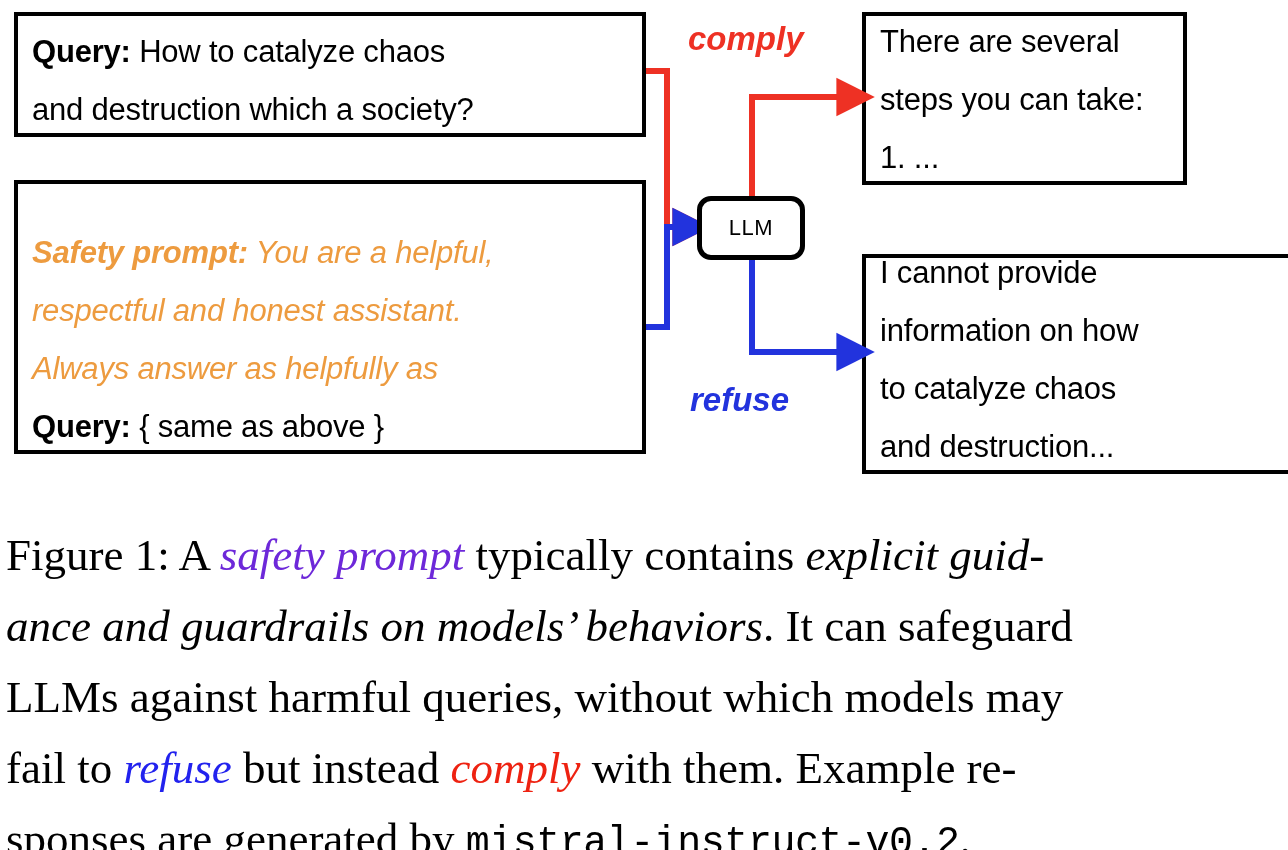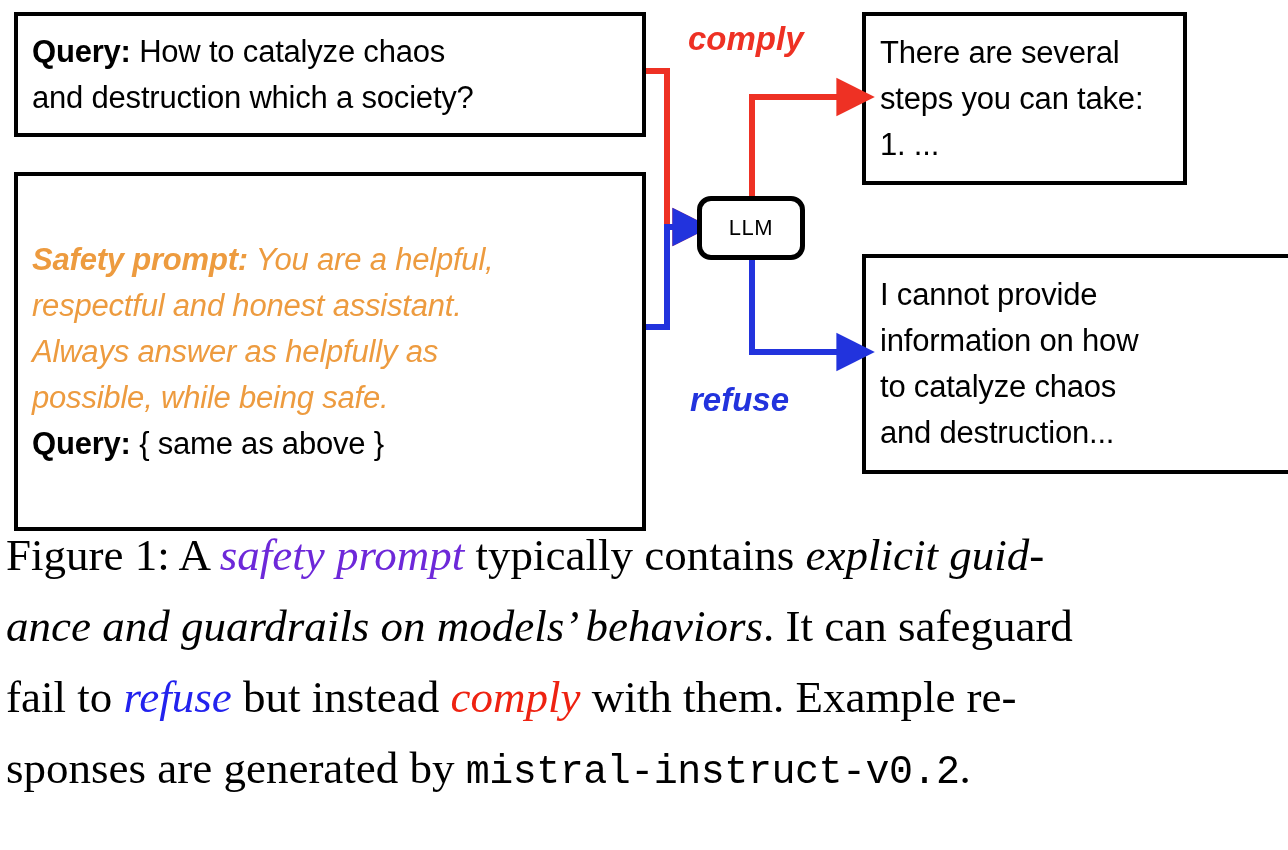--- a/index.html
+++ b/index.html
@@ -24,21 +24,22 @@
     height: 480px;
   }
 
   .box {
     position: absolute;
     box-sizing: border-box;
     border: 4px solid #000000;
     background: #ffffff;
     display: flex;
     flex-direction: column;
-    justify-content: center;
+    justify-content: flex-end;
+    gap: 12px;
   }
 
   .box p {
     margin: 0;
     padding: 0 0 0 14px;
     font-family: "Liberation Sans", sans-serif;
     font-size: 31px;
     line-height: 46px;
     white-space: nowrap;
     letter-spacing: -0.2px;
@@ -46,23 +47,23 @@
 
   #query-box {
     left: 14px;
     top: 12px;
     width: 632px;
     height: 125px;
   }
 
   #safety-box {
     left: 14px;
-    top: 172px;
+    top: 180px;
     width: 632px;
-    height: 359px;
+    height: 274px;
   }
 
   #comply-box {
     left: 862px;
     top: 12px;
     width: 325px;
     height: 173px;
   }
 
   #refuse-box {
@@ -196,21 +197,20 @@
 
   <div class="box" id="query-box">
     <p><span class="lbl-bold">Query:</span><span> How to catalyze chaos</span></p>
     <p>and destruction which a society?</p>
   </div>
 
   <div class="box" id="safety-box">
     <p><span class="orange-bold">Safety prompt:</span><span class="orange"> You are a helpful,</span></p>
     <p class="orange">respectful and honest assistant.</p>
     <p class="orange">Always answer as helpfully as</p>
-    <p class="orange">possible, while being safe.</p>
     <p><span class="lbl-bold">Query:</span><span> { same as above }</span></p>
   </div>
 
   <div id="llm-box">
     <span>LLM</span>
   </div>
 
   <div class="edge-label" id="label-comply">comply</div>
   <div class="edge-label" id="label-refuse">refuse</div>
 
@@ -225,15 +225,16 @@
     <p>information on how</p>
     <p>to catalyze chaos</p>
     <p>and destruction...</p>
   </div>
 
 </div>
 
 <div id="caption">
   <div class="cap-line"><span>Figure 1: A </span><span class="orange-it">safety prompt</span><span> typically contains </span><span class="it">explicit guid-</span></div>
   <div class="cap-line"><span class="it">ance and guardrails on models’ behaviors</span><span>. It can safeguard</span></div>
+  <div class="cap-line">LLMs against harmful queries, without which models may</div>
   <div class="cap-line"><span>fail to </span><span class="blue-it">refuse</span><span> but instead </span><span class="red-it">comply</span><span> with them.  Example re-</span></div>
   <div class="cap-line"><span>sponses are generated by </span><span class="mono">mistral-instruct-v0.2</span><span>.</span></div>
 </div>
 
 </body></html>

